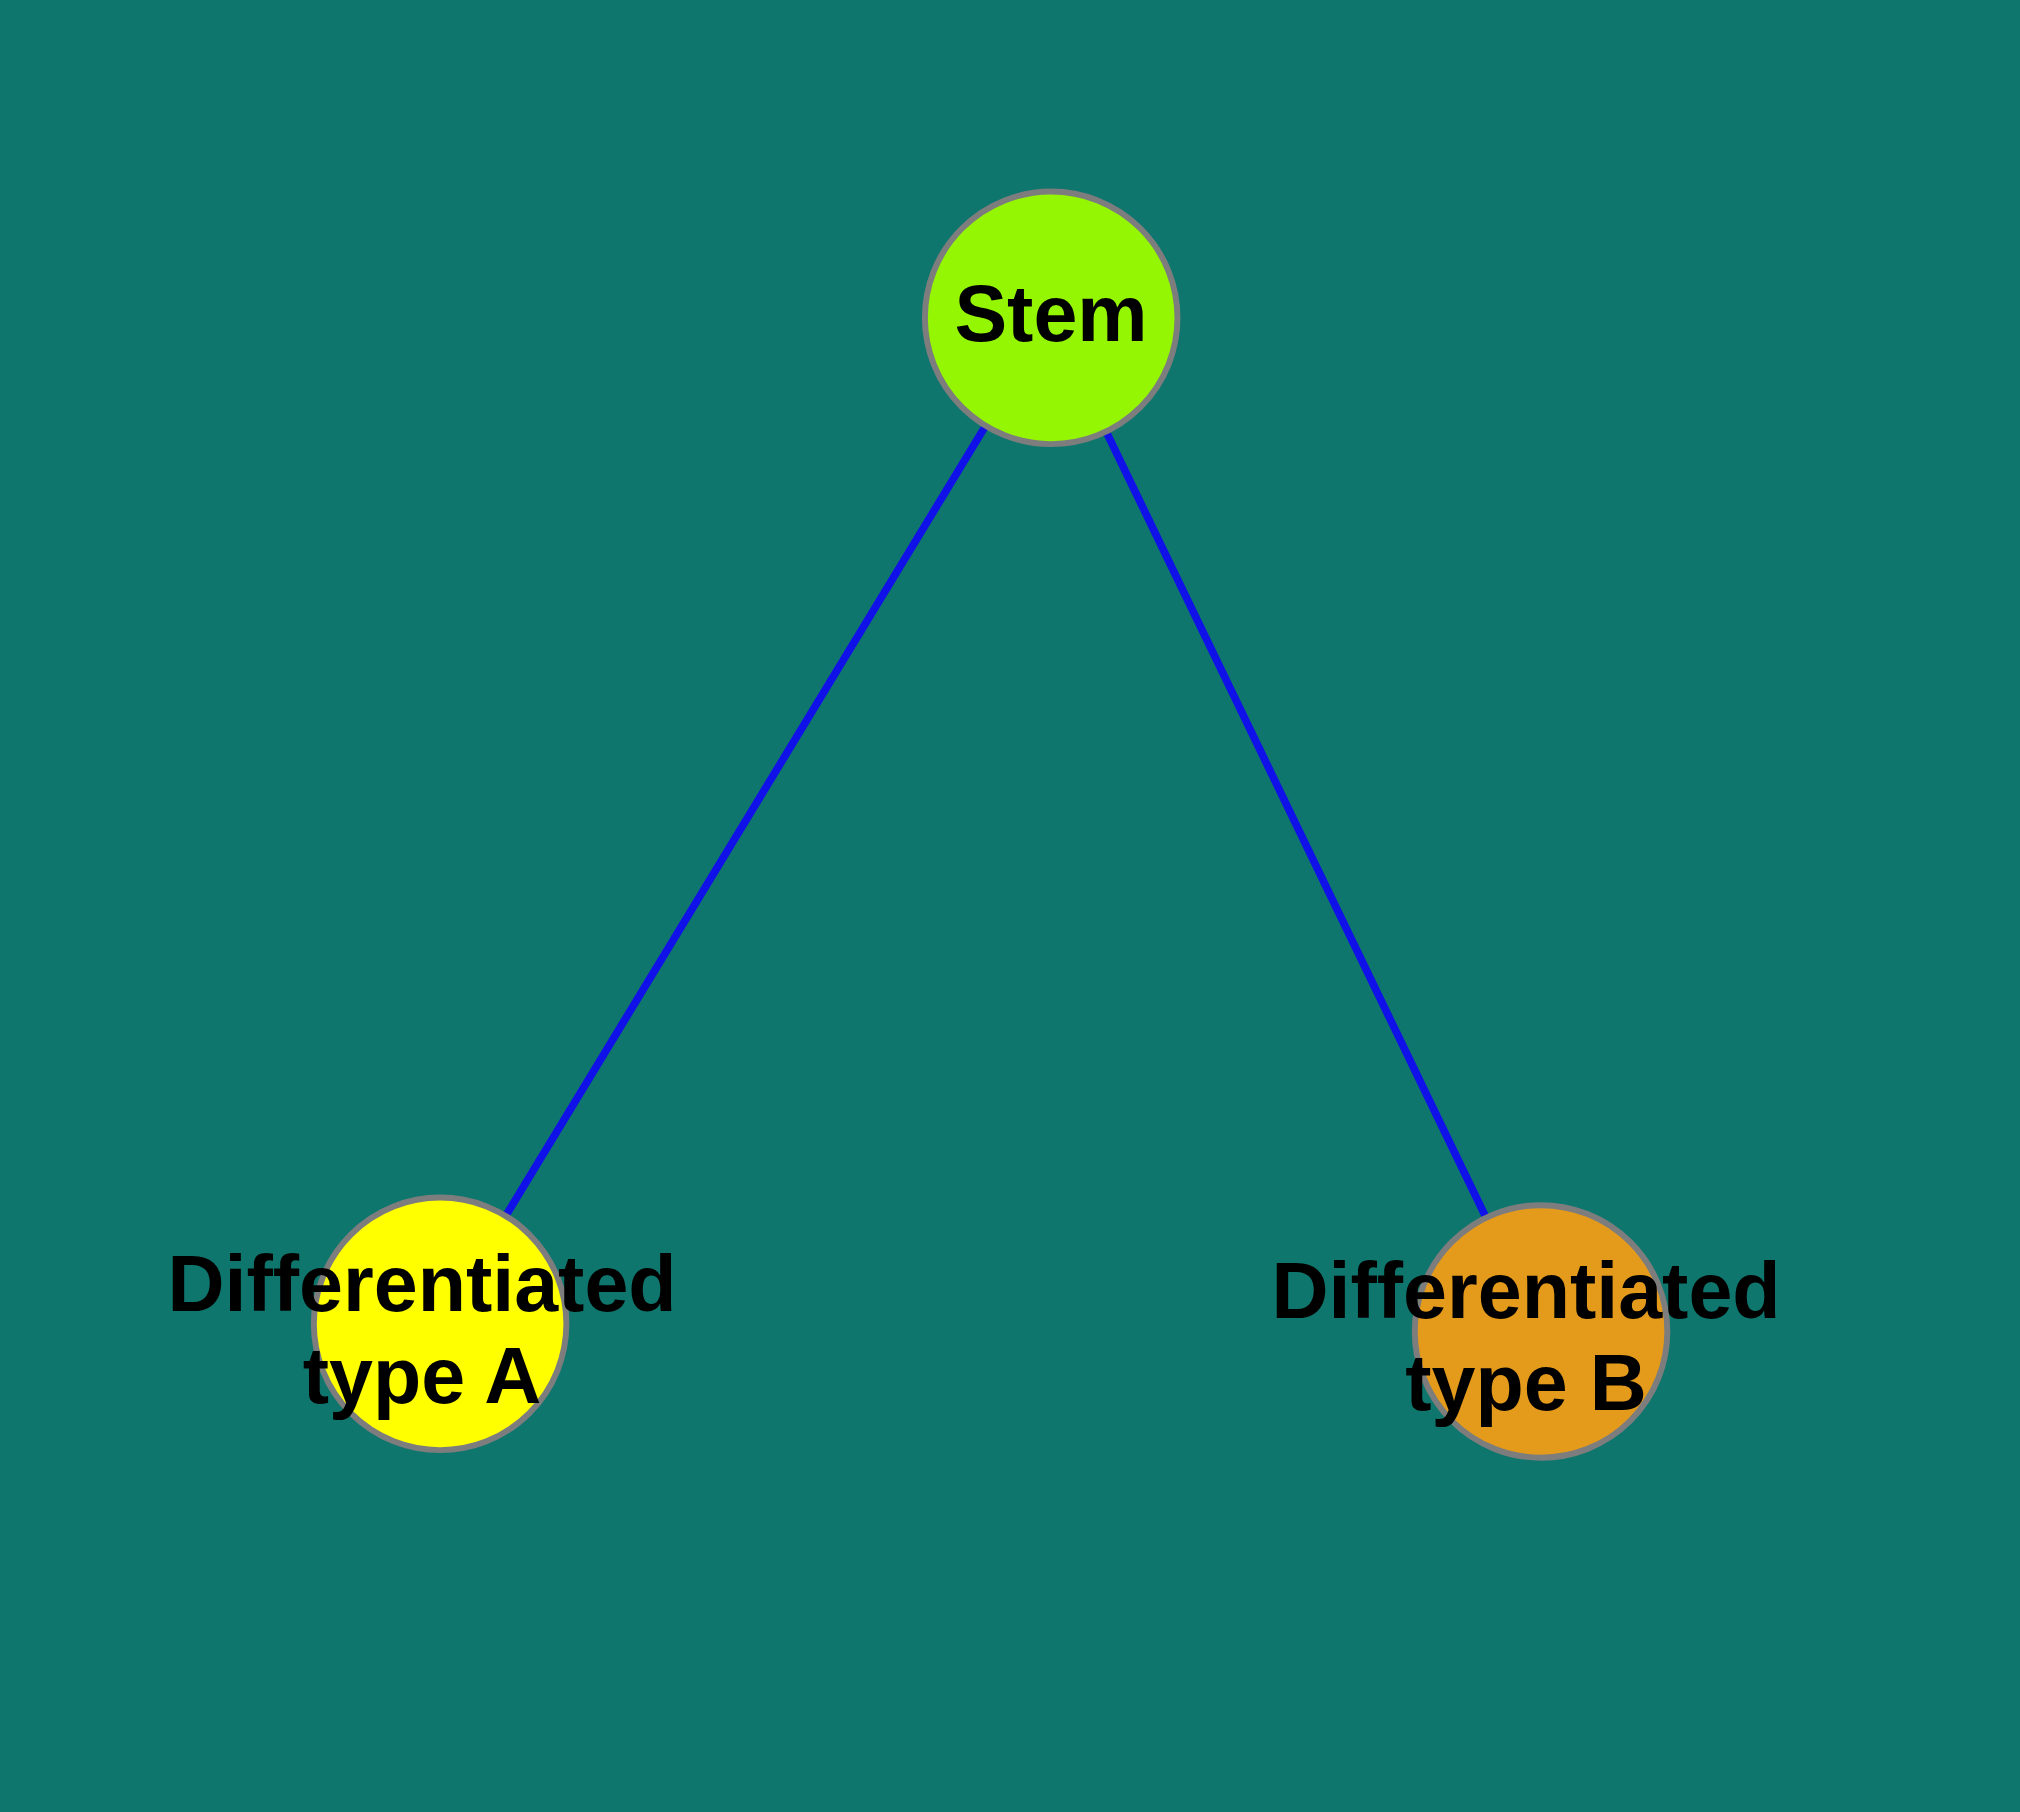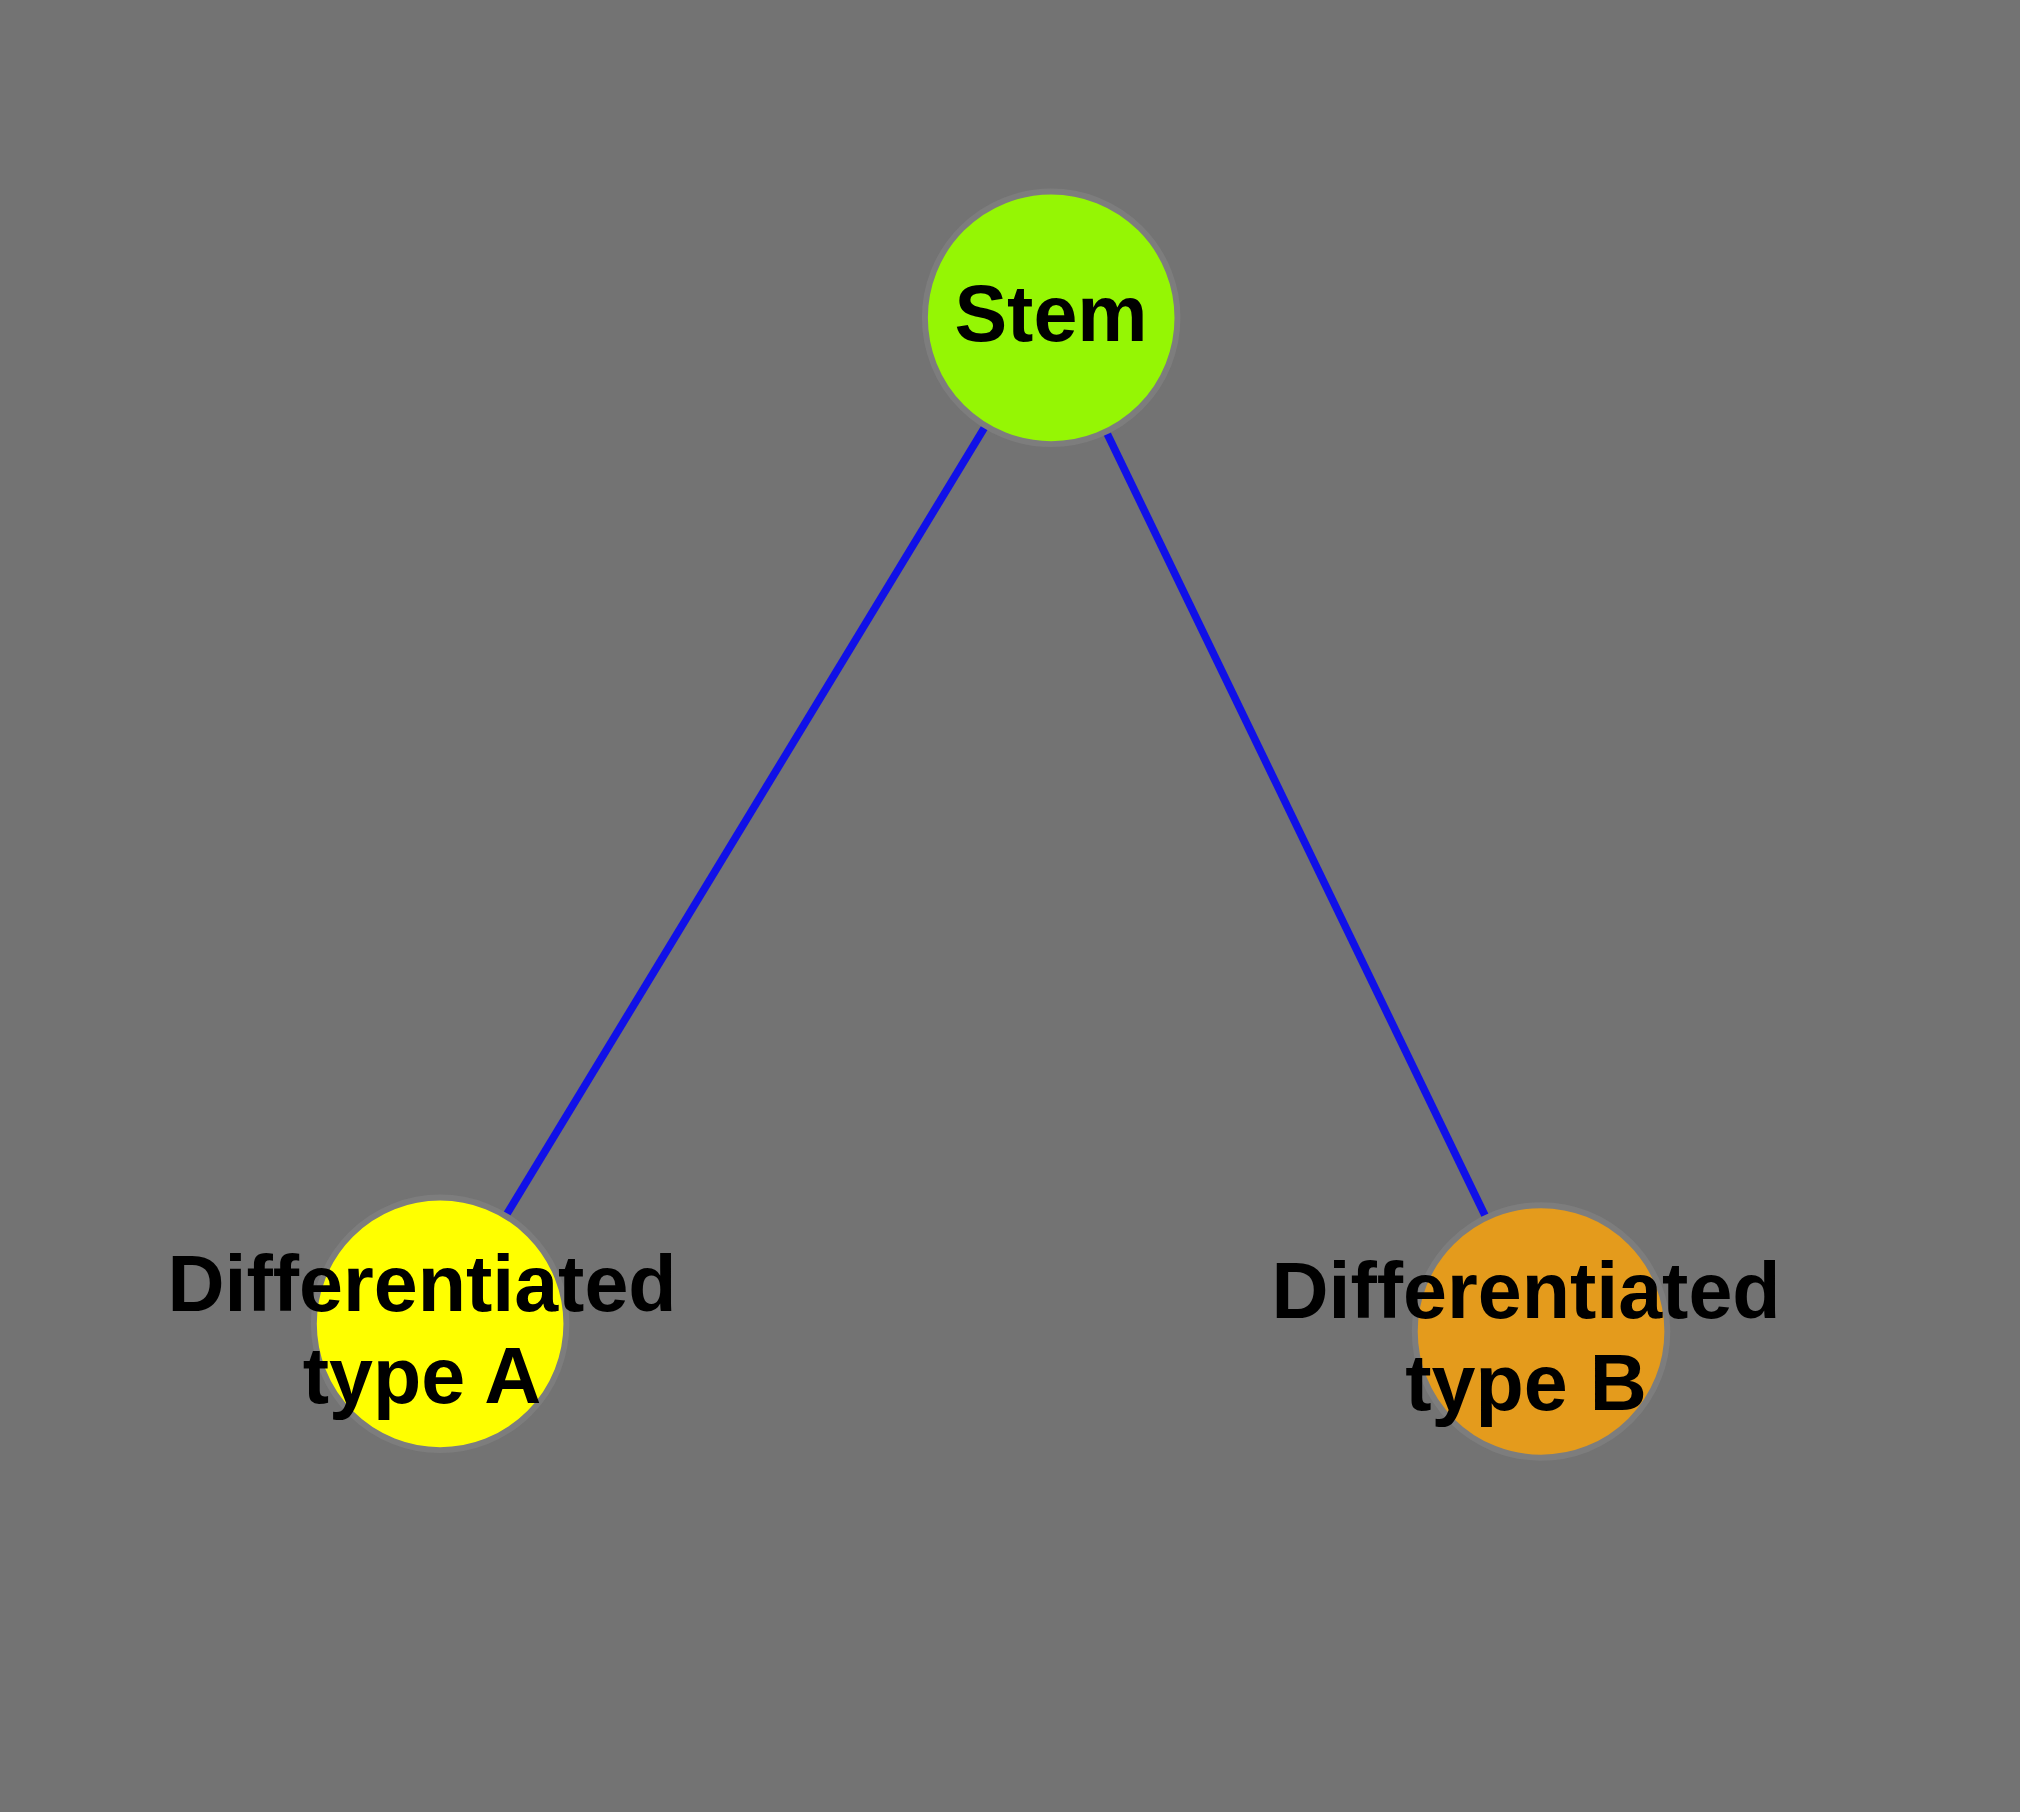--- a/index.html
+++ b/index.html
@@ -40,21 +40,21 @@
     text-align: center;
     white-space: pre-line;
   }
   .label-stem   { left: 1051px; top: 314px;  }
   .label-type-a { left: 422px;  top: 1330px; }
   .label-type-b { left: 1526px; top: 1337px; }
 </style>
 </head>
 <body>
 
-<div class="stage" style="background: #737373;">
+<div class="stage" style="background: #0f766e;">
 
   <svg class="graph" viewBox="0 0 2384 2138" xmlns="http://www.w3.org/2000/svg">
 
     <line class="edge" x1="1240" y1="375" x2="519" y2="1562" stroke="#1010E8"></line>
 
     <line class="edge" x1="1240" y1="375" x2="1818" y2="1571" stroke="#1010E8"></line>
 
     <circle class="node" cx="1240" cy="375" r="149" fill="#95F604" stroke="#7D7D7D"></circle>
 
     <circle class="node" cx="519" cy="1562" r="149" fill="#FFFF00" stroke="#7D7D7D"></circle>

